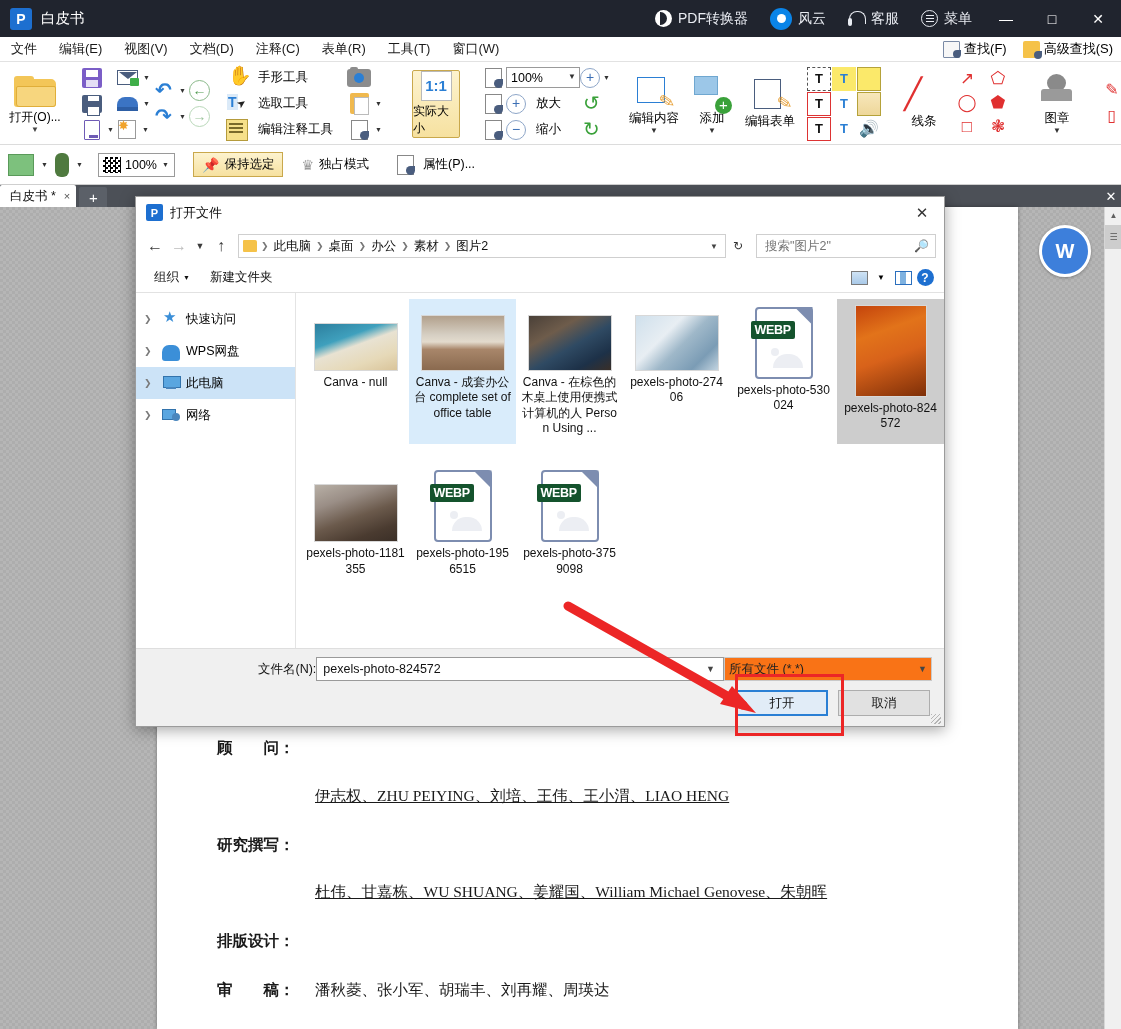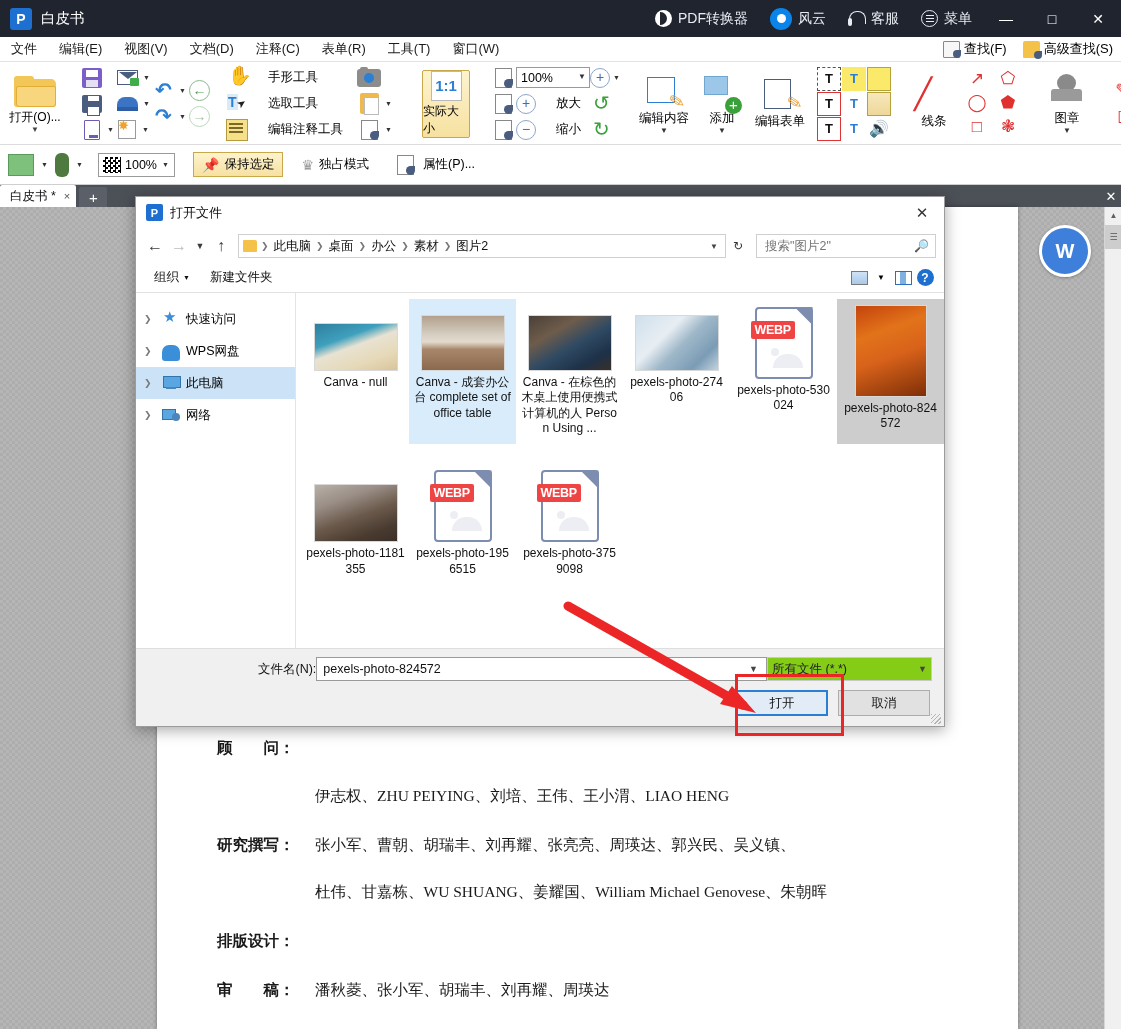--- a/index.html
+++ b/index.html
@@ -110,21 +110,21 @@
       background:#f3c658; border-radius:3px 3px 0 0; }
   .folder-ico .front { position:absolute; left:2px; top:10px; width:40px; height:21px;
       background:#f7d67e; border-radius:2px 2px 3px 3px; border:1px solid #e0ae39;}
   .big-open .lbl { font-size:12px; white-space:nowrap; }
   .big-open .caret { font-size:8px; color:#444; line-height:6px; }
 
   .icol { display:flex; flex-direction:column; justify-content:center; gap:2px; height:76px; }
   .irow { display:flex; align-items:center; gap:2px; height:24px; }
   .ico { width:24px; height:22px; position:relative; display:inline-block; }
   .mini-caret { font-size:7px; color:#333; width:9px; text-align:center; }
-  .lbl-s { font-size:12.5px; white-space:nowrap; margin-left:18px; }
+  .lbl-s { font-size:12.5px; white-space:nowrap; margin-left:8px; }
 
   
   .ic-save { background:#7b5ec7; border-radius:2px; width:20px; height:20px; margin:1px 2px;}
   .ic-save::before { content:""; position:absolute; left:4px; top:2px; width:12px; height:7px; background:#fff;}
   .ic-save::after { content:""; position:absolute; left:4px; top:12px; width:12px; height:7px; background:#e5dff5;}
   .ic-print { width:20px; height:18px; margin:2px; background:#4a5d7e; border-radius:2px; }
   .ic-print::before { content:""; position:absolute; left:5px; top:0px; width:11px; height:5px; background:#fff; border:1px solid #4a5d7e;}
   .ic-print::after { content:""; position:absolute; left:5px; top:11px; width:11px; height:8px; background:#fff; border:1px solid #4a5d7e;}
   .ic-doc { width:16px; height:20px; margin:1px 4px; background:#fff; border:1.3px solid #6f5bb5; border-radius:1px;}
   .ic-doc::after { content:""; position:absolute; right:1px; bottom:1px; width:9px; height:3px; background:#6f5bb5;}
@@ -254,21 +254,21 @@
     display:flex; align-items:center; justify-content:center; color:#fff;
     font-size:20px; font-weight:bold;
   }
 
   
   #doctext { position:absolute; left:60px; top:530px; width:730px;
      font-family:"Liberation Serif","DejaVu Serif",serif; color:#1a1a1a; }
   .dline { display:flex; margin-bottom:27px; font-size:15.5px; line-height:1.4; }
   .dlabel { width:98px; flex:0 0 98px; font-weight:bold; }
   .dbody { flex:1 1 auto; }
-  .dindent { padding-left:98px; margin-bottom:27px; font-size:15.5px; }
+  .dindent { padding-left:98px; margin-bottom:27px; font-size:15.5px;text-decoration:underline; }
 
   
   #dialog {
     position:absolute; left:135px; top:196px; width:810px; height:531px;
     background:#f0f0f0; border:1px solid #9b9b9b;
     box-shadow:0 3px 14px rgba(0,0,0,.35);
     display:flex; flex-direction:column;
   }
   #dlg-title {
     height:32px; background:#fff; display:flex; align-items:center; padding:0 0 0 10px;
@@ -337,36 +337,36 @@
      align-items:center; gap:4px; }
   .fitem.sel { background:#d9ecfb; }
   .fitem.gsel { background:#cdcdcd; }
   .fthumb { width:88px; height:66px; display:flex; align-items:flex-end; justify-content:center; }
   .fthumb .img { border:1px solid #d8d8d8; }
   .fname { font-size:12px; text-align:center; line-height:1.28; color:#111; word-break:break-all; }
   .webp-ico { width:58px; height:72px; background:#fff; border:2px solid #7d8db0;
      border-radius:4px; position:relative; }
   .webp-ico .fold { position:absolute; right:-2px; top:-2px; width:18px; height:18px;
      background:#7d8db0; clip-path:polygon(0 0,100% 100%,100% 0); }
-  .webp-ico .tag { position:absolute; left:-6px; top:12px; background:#ef4444; color:#fff;
+  .webp-ico .tag { position:absolute; left:-6px; top:12px; background:#14532d; color:#fff;
      font-size:12.5px; font-weight:bold; padding:2px 4px; border-radius:2px; letter-spacing:-.3px;}
   .webp-ico .pic { position:absolute; left:12px; bottom:9px; width:34px; height:20px; }
   .webp-ico .pic .sun { position:absolute; left:2px; top:0; width:8px; height:8px; border-radius:50%; background:#eceef3;}
   .webp-ico .pic .mt { position:absolute; left:4px; bottom:0; width:30px; height:14px; background:#eceef3;
      border-radius:14px 14px 0 0; }
 
   #dlg-foot { background:#f0f0f0; border-top:1px solid #dedede; padding:8px 12px 10px 12px; }
   .foot-row1 { display:flex; align-items:center; gap:0; }
   .fn-label { font-size:12.5px; color:#111; margin-left:110px; }
   .fn-input { flex:1 1 auto; height:24px; border:1px solid #9a9a9a; background:#fff;
      display:flex; align-items:center; padding:0 4px; }
   .fn-input input { border:none; outline:none; flex:1 1 auto; font-size:12.5px;
      font-family:inherit; color:#111; background:transparent;}
   .fn-input .car { font-size:9px; color:#444; padding:0 4px;}
-  .type-sel { width:165px; height:24px; border:1px solid #c9c9c9; background:#84cc16;
+  .type-sel { width:208px; height:24px; border:1px solid #c9c9c9; background:#f97316;
      display:flex; align-items:center; padding:0 4px; font-size:12.5px; color:#222; }
   .type-sel .car { margin-left:auto; font-size:9px; color:#444; }
   .foot-row2 { display:flex; justify-content:flex-end; gap:10px; margin-top:9px; padding-right:2px;}
   .dbtn { width:92px; height:26px; border:1px solid #adadad; background:#e1e1e1;
      display:flex; align-items:center; justify-content:center; font-size:12.5px; color:#111;}
   .dbtn.primary { border:2px solid #2a7fd4; background:#e1ecf7; }
   #grip { position:absolute; right:3px; bottom:2px; width:10px; height:10px;
      background:repeating-linear-gradient(135deg,#b5b5b5 0 1px,transparent 1px 3px); }
 
   
@@ -691,21 +691,20 @@
   <div id="page">
     <div id="doctext">
 
       <div class="dline">
         <div class="dlabel">顾　　问：</div>
       </div>
       <div class="dindent">伊志权、ZHU PEIYING、刘培、王伟、王小渭、LIAO HENG</div>
 
       <div class="dline">
         <div class="dlabel">研究撰写：</div>
-        <div class="dbody">张小军、曹朝、胡瑞丰、刘再耀、张亮亮、周瑛达、郭兴民、吴义镇、</div>
       </div>
       <div class="dindent">杜伟、甘嘉栋、WU SHUANG、姜耀国、William Michael Genovese、朱朝晖</div>
 
       <div class="dline">
         <div class="dlabel">排版设计：</div>
       </div>
 
       <div class="dline">
         <div class="dlabel">审　　稿：</div>
         <div class="dbody">潘秋菱、张小军、胡瑞丰、刘再耀、周瑛达</div>

